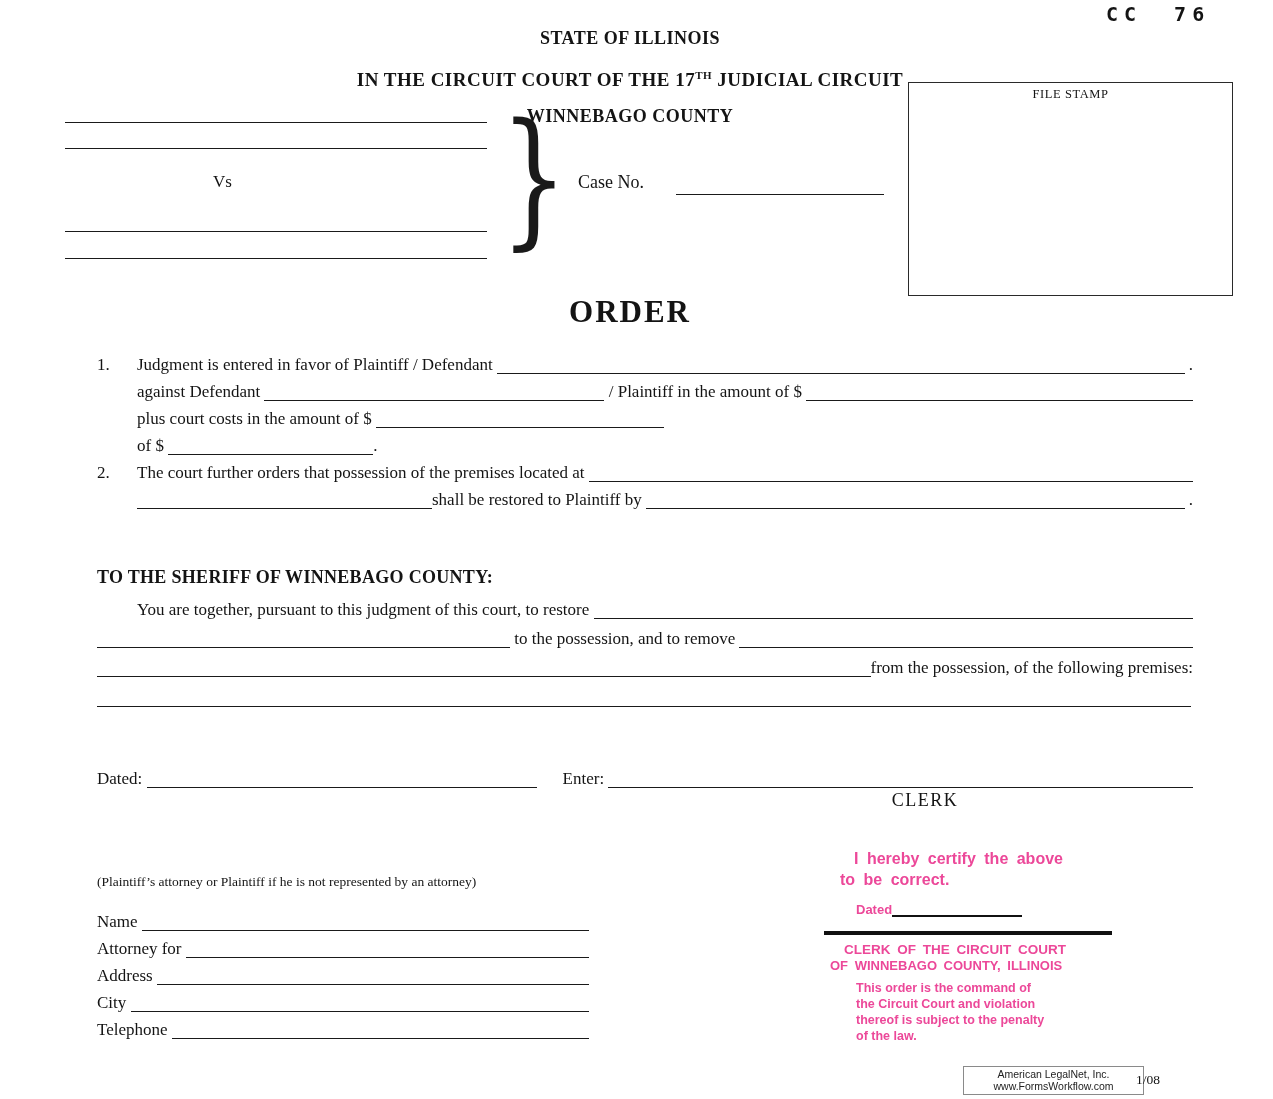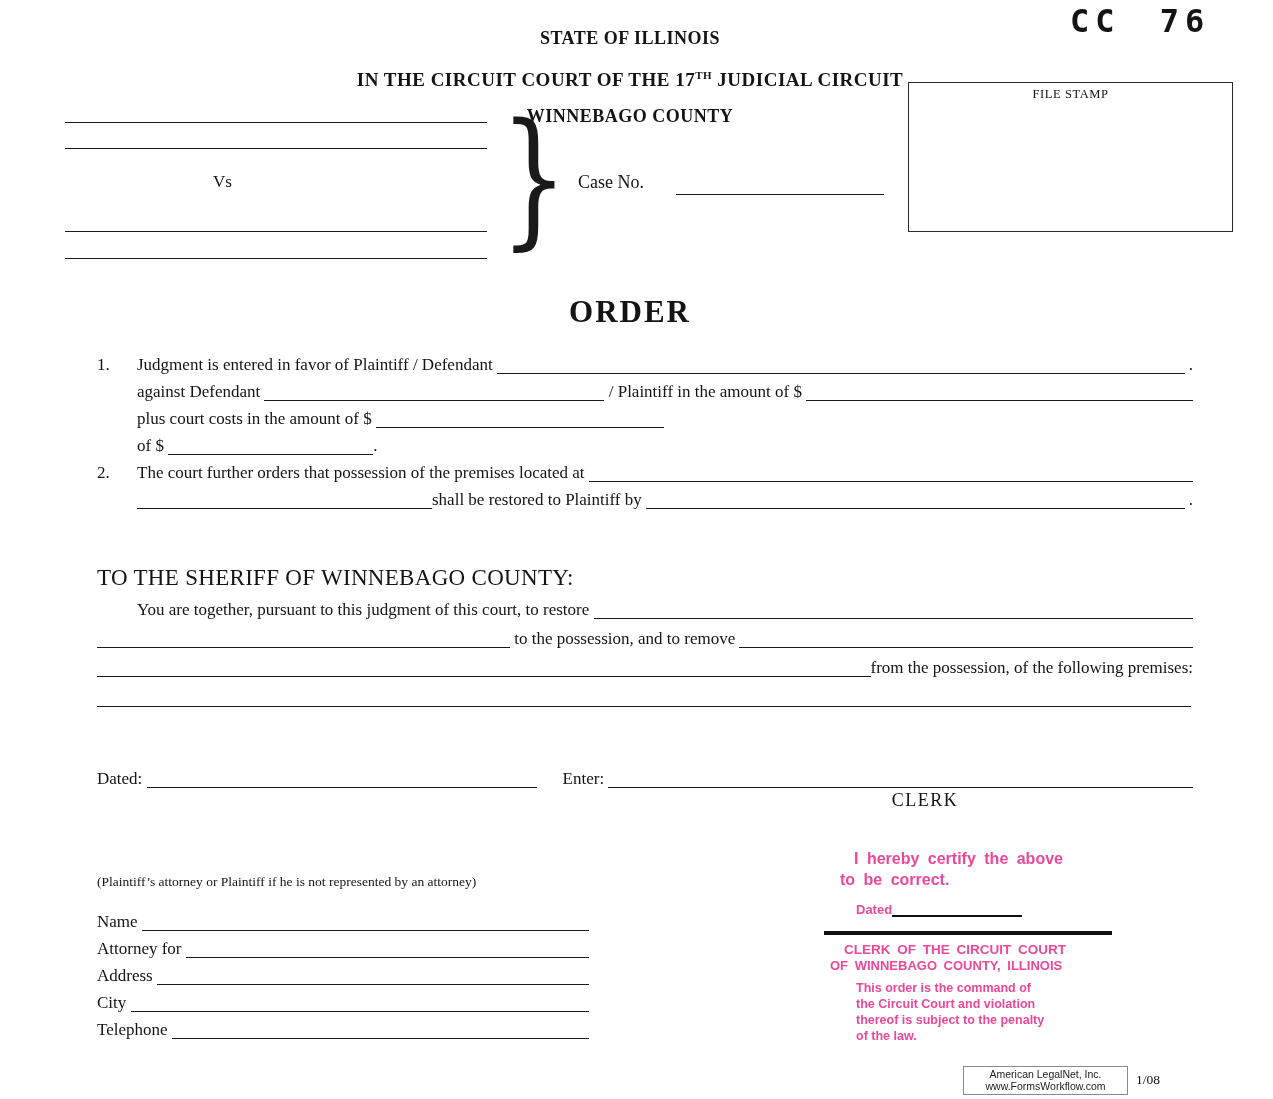--- a/index.html
+++ b/index.html
@@ -13,50 +13,50 @@
   .hr { position:absolute; border-top:1.6px solid #1a1a1a; height:0; }
   
   .row { display:flex; align-items:flex-end; }
   .row .txt { white-space:pre; line-height:22px; font-size:17px; }
   .row .num { width:40px; line-height:22px; font-size:17px; }
   .ln { height:18px; border-bottom:1.6px solid #1a1a1a; margin-bottom:2px; }
   .fill { flex:1; }
   sup { font-size:11px; vertical-align:7px; font-weight:bold; }
 
   .form-code {
-    position:absolute; left:1070px; top:2px;
-    font-family:"DejaVu Sans Mono",monospace; font-size:32px; font-weight:bold;
+    position:absolute; left:1106px; top:2px;
+    font-family:"DejaVu Sans Mono",monospace; font-size:20px; font-weight:bold;
     letter-spacing:6px; word-spacing:14px;
   }
   .court-header { position:absolute; left:0; top:12px; width:1260px; text-align:center; font-weight:bold; }
   .court-header .h1 { font-size:18px; line-height:21px; letter-spacing:0.5px;margin-top:16px; }
   .court-header .big { font-size:19px; }
 
   .txt17 { font-size:17px; }
   .txt18 { font-size:18px; }
 
   .brace {
     position:absolute; left:500px; top:103px; font-size:148px; line-height:150px;
     font-family:"DejaVu Serif",serif; transform:scaleX(0.72); transform-origin:left center;
     font-weight:normal; color:#1a1a1a;
   }
 
-  .file-stamp { position:absolute; left:908px; top:82px; width:325px; height:150px; border:1.6px solid #2a2a2a; }
+  .file-stamp { position:absolute; left:908px; top:82px; width:325px; height:214px; border:1.6px solid #2a2a2a; }
   .fs-label { margin-top:4px; text-align:center; font-size:12.5px; letter-spacing:0.6px; }
 
   .order-title { position:absolute; left:0; top:294px; width:1260px; text-align:center;
     font-size:31px; font-weight:bold; letter-spacing:2px; }
 
   .body-block { position:absolute; left:97px; top:349px; width:1096px; }
   .body-block .row { height:27px; }
   .indent { padding-left:40px; }
 
   .sheriff-block { position:absolute; left:97px; top:563px; width:1096px; }
   .sheriff-block .row { height:29px; }
-  .sheriff-heading { font-size:23px; font-weight:normal; line-height:29px; letter-spacing:0.3px; }
+  .sheriff-heading { font-size:18px; font-weight:bold; line-height:29px; letter-spacing:0.3px; }
 
   .sig-row { position:absolute; left:97px; top:762px; width:1096px; height:28px; }
   .judge { position:absolute; left:655px; top:790px; width:540px; text-align:center;
     font-size:18px; letter-spacing:1.5px; }
 
   .attorney-block { position:absolute; left:97px; top:872px; width:492px; }
   .attorney-note { font-size:13.5px; line-height:20px; margin-bottom:14px; }
   .attorney-block .row { height:27px; }
 
   .certify-block { position:absolute; left:824px; top:848px; width:292px;
@@ -64,21 +64,21 @@
   .cert-l1 { padding-left:30px; font-size:16px; line-height:21px; word-spacing:4px; }
   .cert-l2 { padding-left:16px; font-size:16px; line-height:21px; word-spacing:4px; }
   .cert-dated { padding-left:32px; font-size:13px; margin-top:12px; display:flex; align-items:flex-end; }
   .cert-dated .dln { width:130px; border-bottom:2px solid #111; height:12px; }
   .cert-rule { margin-top:14px; width:288px; height:3.5px; background:#111; }
   .cert-clerk1 { padding-left:20px; margin-top:7px; font-size:13.5px; line-height:16px; word-spacing:3px; }
   .cert-clerk2 { padding-left:6px; font-size:13px; line-height:16px; word-spacing:3px; }
   .cert-cmd { padding-left:32px; font-size:12.5px; line-height:16px; margin-top:0; }
   .cert-cmd-first { margin-top:6px; }
 
-  .legalnet-box { position:absolute; left:963px; top:1066px; width:165px; border:1px solid #8a8a8a;
+  .legalnet-box { position:absolute; left:963px; top:1066px; width:181px; border:1px solid #8a8a8a;
     padding:2px 4px; text-align:center; font-family:"Liberation Sans","DejaVu Sans",sans-serif;
     font-size:10.5px; line-height:11.5px; color:#222; }
   .revision { position:absolute; left:1136px; top:1072px; font-size:13.5px; }
 </style>
 </head>
 <body>
 
 <div class="page">
 
   <div class="form-code">CC 76</div>

